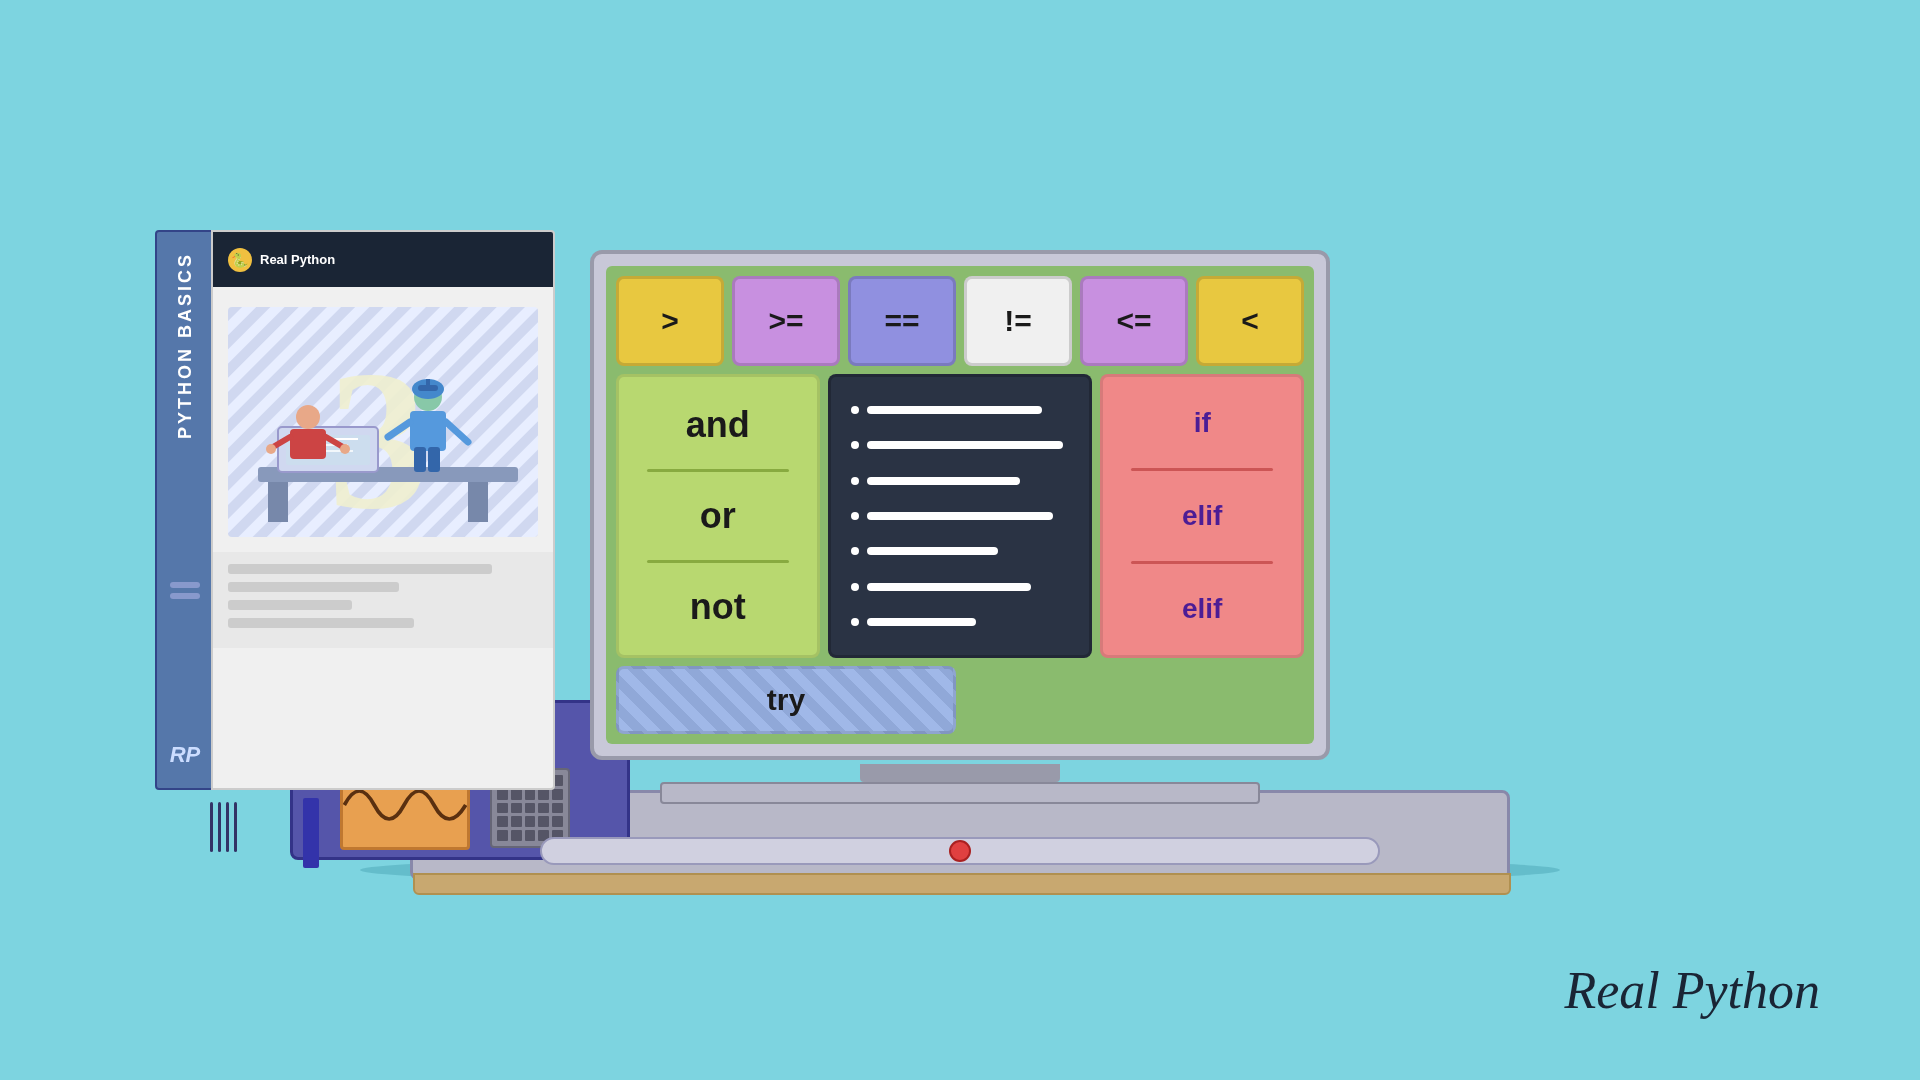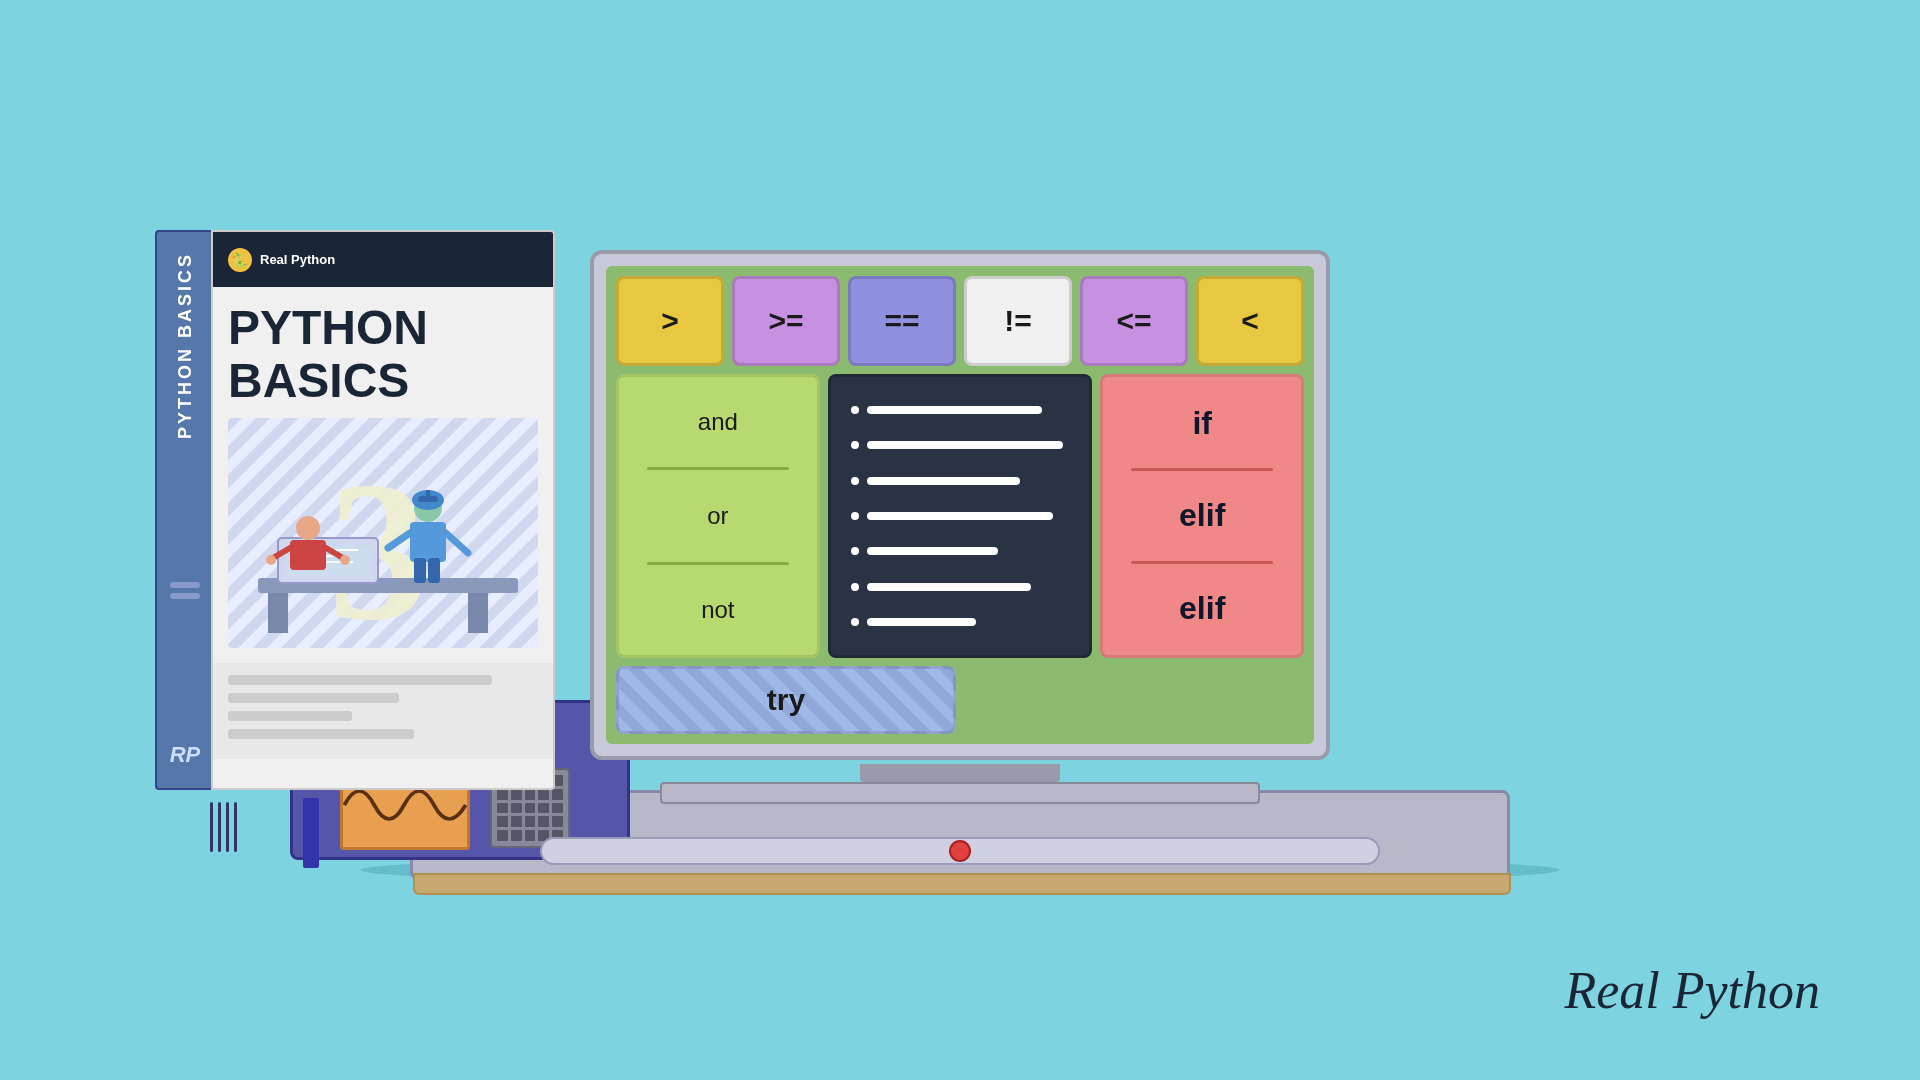--- a/index.html
+++ b/index.html
@@ -349,22 +349,22 @@
       border-radius: 8px;
       display: flex;
       flex-direction: column;
       align-items: center;
       justify-content: space-around;
       padding: 15px 10px;
       border: 3px solid rgba(0,0,0,0.1);
     }
 
     .logic-word {
-      font-size: 24px;
-      font-weight: 400;
+      font-size: 36px;
+      font-weight: 700;
       color: #1a1a1a;
       text-align: center;
     }
 
     .logic-divider {
       width: 80%;
       height: 3px;
       background: #88aa40;
       border-radius: 2px;
     }
@@ -407,23 +407,23 @@
       border-radius: 8px;
       display: flex;
       flex-direction: column;
       align-items: center;
       justify-content: space-around;
       padding: 15px 10px;
       border: 3px solid rgba(0,0,0,0.1);
     }
 
     .cond-word {
-      font-size: 32px;
+      font-size: 28px;
       font-weight: 900;
-      color: #0f172a;
+      color: #4c1d95;
     }
 
     .cond-divider {
       width: 80%;
       height: 3px;
       background: #cc5555;
       border-radius: 2px;
     }
 
     
@@ -598,24 +598,20 @@
     </div>
 
     <div class="book-cover">
 
       <div class="cover-header">
         <div class="cover-logo-snake">🐍</div>
         <span class="cover-logo-text">Real Python</span>
       </div>
 
       <div class="cover-body">
-        <div class="cover-title">
-          <div>PYTHON</div>
-          <div>BASICS</div>
-        </div>
 
         <div class="cover-illustration">
           <svg viewBox="0 0 310 230" xmlns="http://www.w3.org/2000/svg">
 
             <defs>
               <pattern id="stripe" width="20" height="20" patternUnits="userSpaceOnUse" patternTransform="rotate(45)">
                 <rect width="10" height="20" fill="#d0d8f0"></rect>
                 <rect x="10" width="10" height="20" fill="#e8eeff"></rect>
               </pattern>
             </defs>

